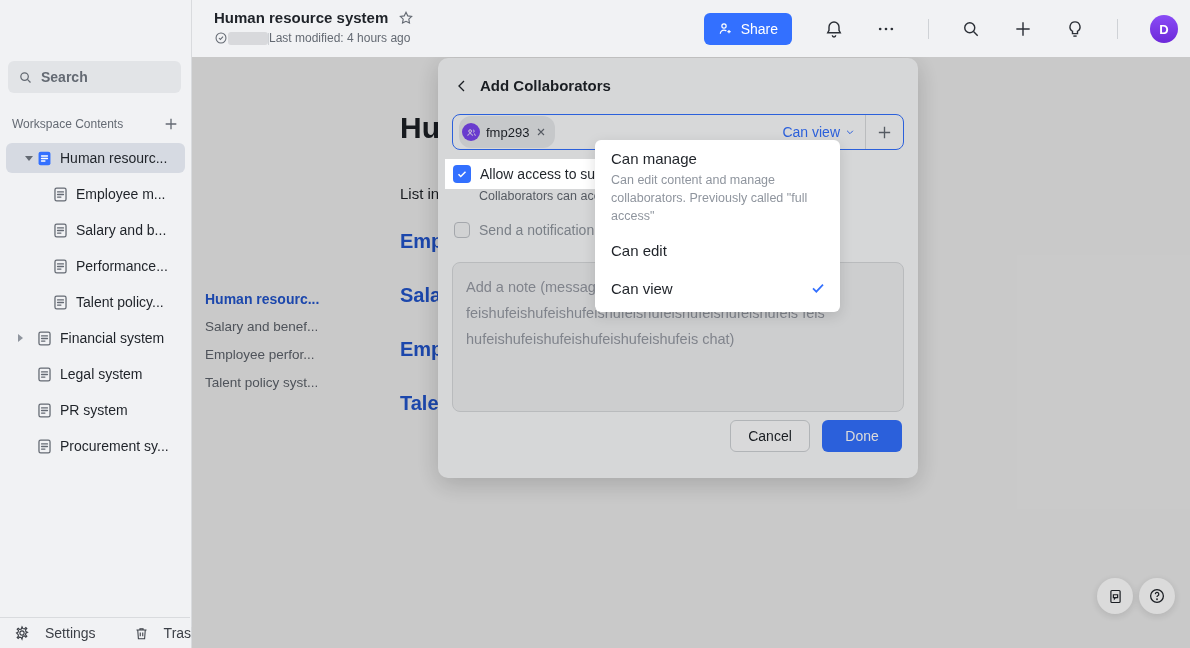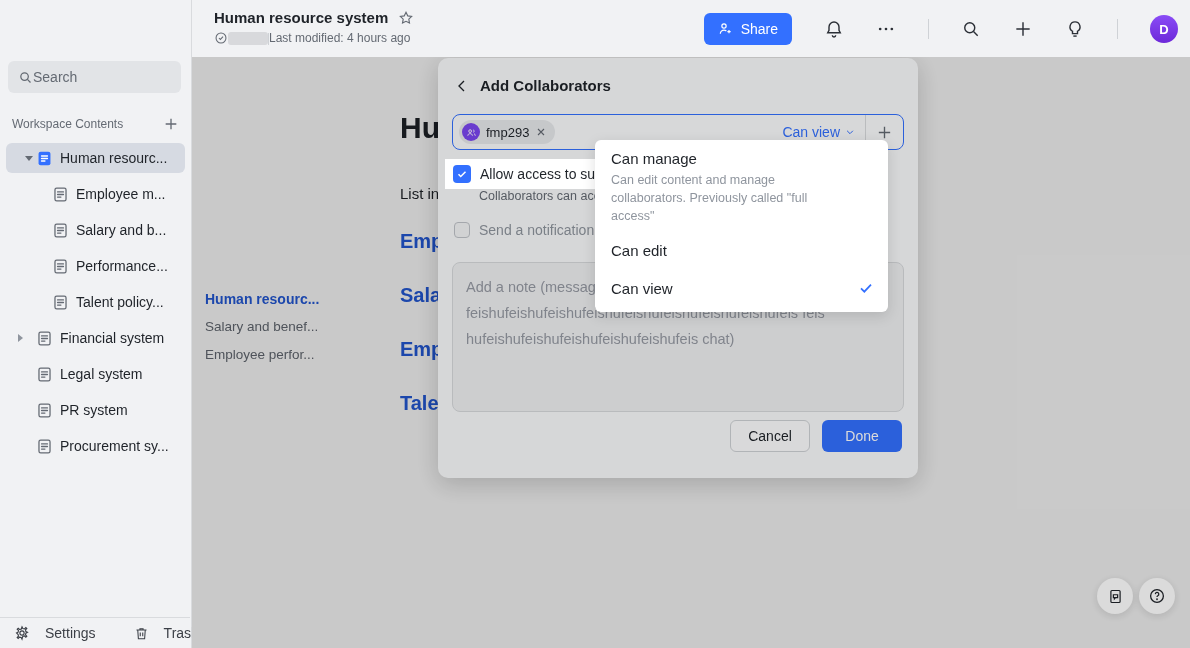--- a/index.html
+++ b/index.html
@@ -8,21 +8,21 @@
   .app { position:relative; width:1190px; height:648px; background:#f1f2f4; }
 
   
   .sidebar { position:absolute; left:0; top:0; width:192px; height:648px; border-right:1px solid #d9dbde; }
   .ws-row { position:absolute; left:14px; top:18px; right:12px; height:22px; display:flex; align-items:center; }
   .ws-name { font-size:14px; font-weight:700; color:#1f2329; }
   .tri-d { width:0; height:0; border-left:4px solid transparent; border-right:4px solid transparent; border-top:5px solid #646a73; margin-left:7px; }
   .tri-r { width:0; height:0; border-top:4px solid transparent; border-bottom:4px solid transparent; border-left:5px solid #8f959e; }
   .ws-icons { margin-left:auto; display:flex; gap:16px; align-items:center; }
   .icon18 { width:18px; height:18px; color:#42464e; }
-  .search-box { position:absolute; left:8px; right:10px; top:61px; height:32px; background:#e2e4e7; border-radius:6px; display:flex; align-items:center; padding:0 10px; color:#646a73; }
+  .search-box { position:absolute; left:8px; right:10px; top:61px; height:32px; background:#e2e4e7; border-radius:6px; display:flex; align-items:center; padding:0 10px; gap:8px; color:#646a73;font-weight:bold; }
   .search-box span { font-size:14px; }
   .section-row { position:absolute; left:12px; right:12px; top:116px; display:flex; align-items:center; }
   .section-title { font-size:12px; color:#646a73; }
   .plus-mini { margin-left:auto; width:16px; height:16px; color:#646a73; cursor:pointer; }
   .tree { position:absolute; left:6px; right:6px; top:143px; }
   .trow { height:30px; margin-bottom:6px; border-radius:6px; display:flex; align-items:center; font-size:14px; color:#1f2329; padding-left:12px; }
   .trow.sel { background:#d6dae2; }
   .caret-slot { width:18px; display:flex; align-items:center; }
   .doc-ic { width:17px; height:17px; margin-right:7px; flex:0 0 auto; }
   .lvl1 { padding-left:46px; }
@@ -60,21 +60,21 @@
   .scrim-a { position:absolute; inset:0; z-index:2; background:rgba(0,0,0,0.08); }
   .float-btns { position:absolute; right:15px; top:521px; z-index:3; display:flex; gap:6px; }
   .fbtn { width:36px; height:36px; border-radius:50%; background:#fff; box-shadow:0 2px 8px rgba(0,0,0,0.12); display:flex; align-items:center; justify-content:center; color:#1f2329; cursor:pointer; }
 
   
   .modal { position:absolute; left:246px; top:1px; width:480px; height:420px; z-index:4; background:#fafbfc; border-radius:10px; box-shadow:0 6px 24px rgba(0,0,0,0.18); }
   .modal-head { position:absolute; left:16px; top:19px; display:flex; align-items:center; gap:10px; }
   .back-ic { width:16px; height:16px; color:#1f2329; cursor:pointer; }
   .modal-title { font-size:15px; font-weight:700; }
   .inv-input { position:absolute; left:14px; right:14px; top:56px; height:36px; border:1.5px solid #3370ff; border-radius:8px; background:#fbfcfd; display:flex; align-items:center; padding:0 0 0 6px; }
-  .chip { height:24px; background:#e7e9ec; border-radius:12px; display:flex; align-items:center; gap:6px; padding:0 8px 0 3px; }
+  .chip { height:32px; background:#e7e9ec; border-radius:12px; display:flex; align-items:center; gap:6px; padding:0 8px 0 3px; }
   .chip-av { width:18px; height:18px; border-radius:50%; background:#7b46f0; display:flex; align-items:center; justify-content:center; color:#fff; }
   .chip-name { font-size:13px; color:#1f2329; }
   .chip-x { width:12px; height:12px; color:#646a73; cursor:pointer; }
   .perm-sel { margin-left:auto; display:flex; align-items:center; gap:5px; color:#3370ff; font-size:14px; cursor:pointer; padding-right:10px; }
   .chev-d { width:10px; height:10px; }
   .inv-sep { width:1px; align-self:stretch; background:#d9dbde; }
   .inv-plus { width:37px; align-self:stretch; display:flex; align-items:center; justify-content:center; color:#646a73; cursor:pointer; }
   .sub-desc { position:absolute; left:41px; top:131px; font-size:12.5px; color:#646a73; white-space:nowrap; }
   .send-row { position:absolute; left:16px; top:164px; display:flex; align-items:center; gap:9px; }
   .cb-empty { width:16px; height:16px; border:1.5px solid #bfc3c9; border-radius:4px; background:#f4f5f6; }
@@ -87,21 +87,21 @@
   .btn-done { width:80px; background:#3370ff; border:none; color:#fff; }
 
   .scrim-b { position:absolute; inset:0; z-index:6; background:rgba(0,0,0,0.14); }
 
   
   .allow-hl { position:absolute; left:253px; top:102px; width:152px; height:30px; z-index:7; background:#ffffff; display:flex; align-items:center; gap:9px; padding-left:8px; overflow:hidden; }
   .cb-checked { width:18px; height:18px; flex:0 0 auto; background:#3370ff; border-radius:4px; display:flex; align-items:center; justify-content:center; }
   .allow-label { font-size:14px; color:#1f2329; white-space:nowrap; }
 
   
-  .dropdown { position:absolute; left:403px; top:83px; width:293px; height:172px; z-index:8; background:#fff; border-radius:6px; box-shadow:0 4px 14px rgba(0,0,0,0.13); }
+  .dropdown { position:absolute; left:403px; top:83px; width:245px; height:172px; z-index:8; background:#fff; border-radius:6px; box-shadow:0 4px 14px rgba(0,0,0,0.13); }
   .dd-item-label { position:absolute; left:16px; font-size:15px; color:#1f2329; cursor:pointer; }
   .dd-desc { position:absolute; left:16px; top:31px; width:230px; font-size:12.5px; line-height:18px; color:#8f959e; }
   .dd-check { position:absolute; right:14px; top:140px; width:16px; height:16px; color:#3370ff; }
 </style>
 </head>
 <body>
 
 <div class="app">
 
   <aside class="sidebar">
@@ -267,20 +267,21 @@
         </span>
     </div>
   </header>
 
   <div class="main">
     <div class="doc">
       <div class="toc">
         <div class="toc-item active">Human resourc...</div>
         <div class="toc-item">Salary and benef...</div>
         <div class="toc-item">Employee perfor...</div>
+        <div class="toc-item">Talent policy syst...</div>
       </div>
       <div class="doc-body">
         <h1 class="doc-h1">Human resource system</h1>
         <div class="doc-intro">List includes the following systems:</div>
         <div class="doc-link" style="top:173px;">Employee management system</div>
         <div class="doc-link" style="top:227px;">Salary and benefits system</div>
         <div class="doc-link" style="top:281px;">Employee performance system</div>
         <div class="doc-link" style="top:335px;">Talent policy system</div>
       </div>
     </div>

